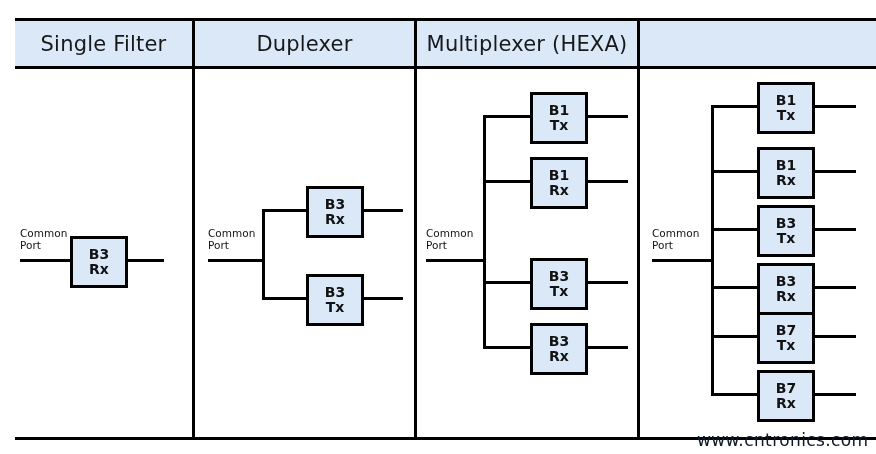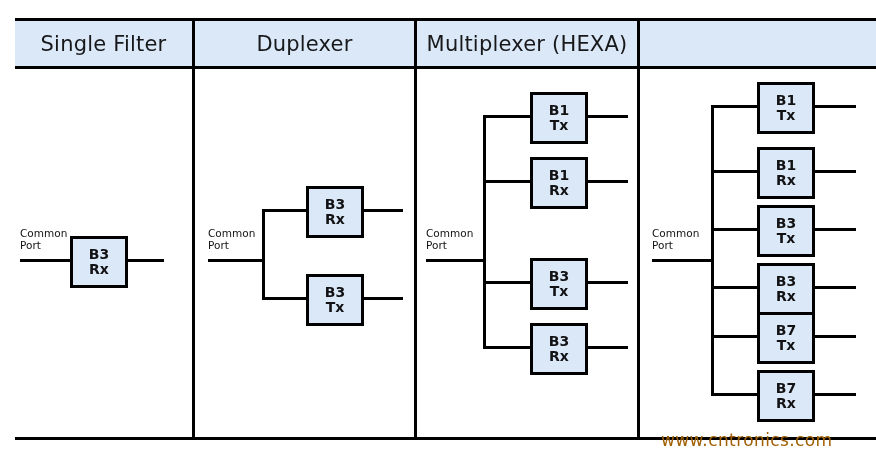--- a/index.html
+++ b/index.html
@@ -46,22 +46,22 @@
   .fbox span{font-size:14px;font-weight:700;color:#121214;}
   .wire{position:absolute;background:#000;}
   .wh{height:3px;}
   .wv{width:3px;}
   .cp-label{
     position:absolute;font-size:10.5px;font-weight:400;color:#121214;
     line-height:1.18;white-space:nowrap;
   }
 
   .watermark{
-    position:absolute;left:661px;top:430px;
-    font-size:17px;color:#a16207;letter-spacing:.4px;
+    position:absolute;left:697px;top:430px;
+    font-size:17px;color:#0f172a;letter-spacing:.4px;
     white-space:nowrap;
   }
 </style>
 </head>
 <body>
 
 <div id="root">
 
   <div class="table-frame">
 

